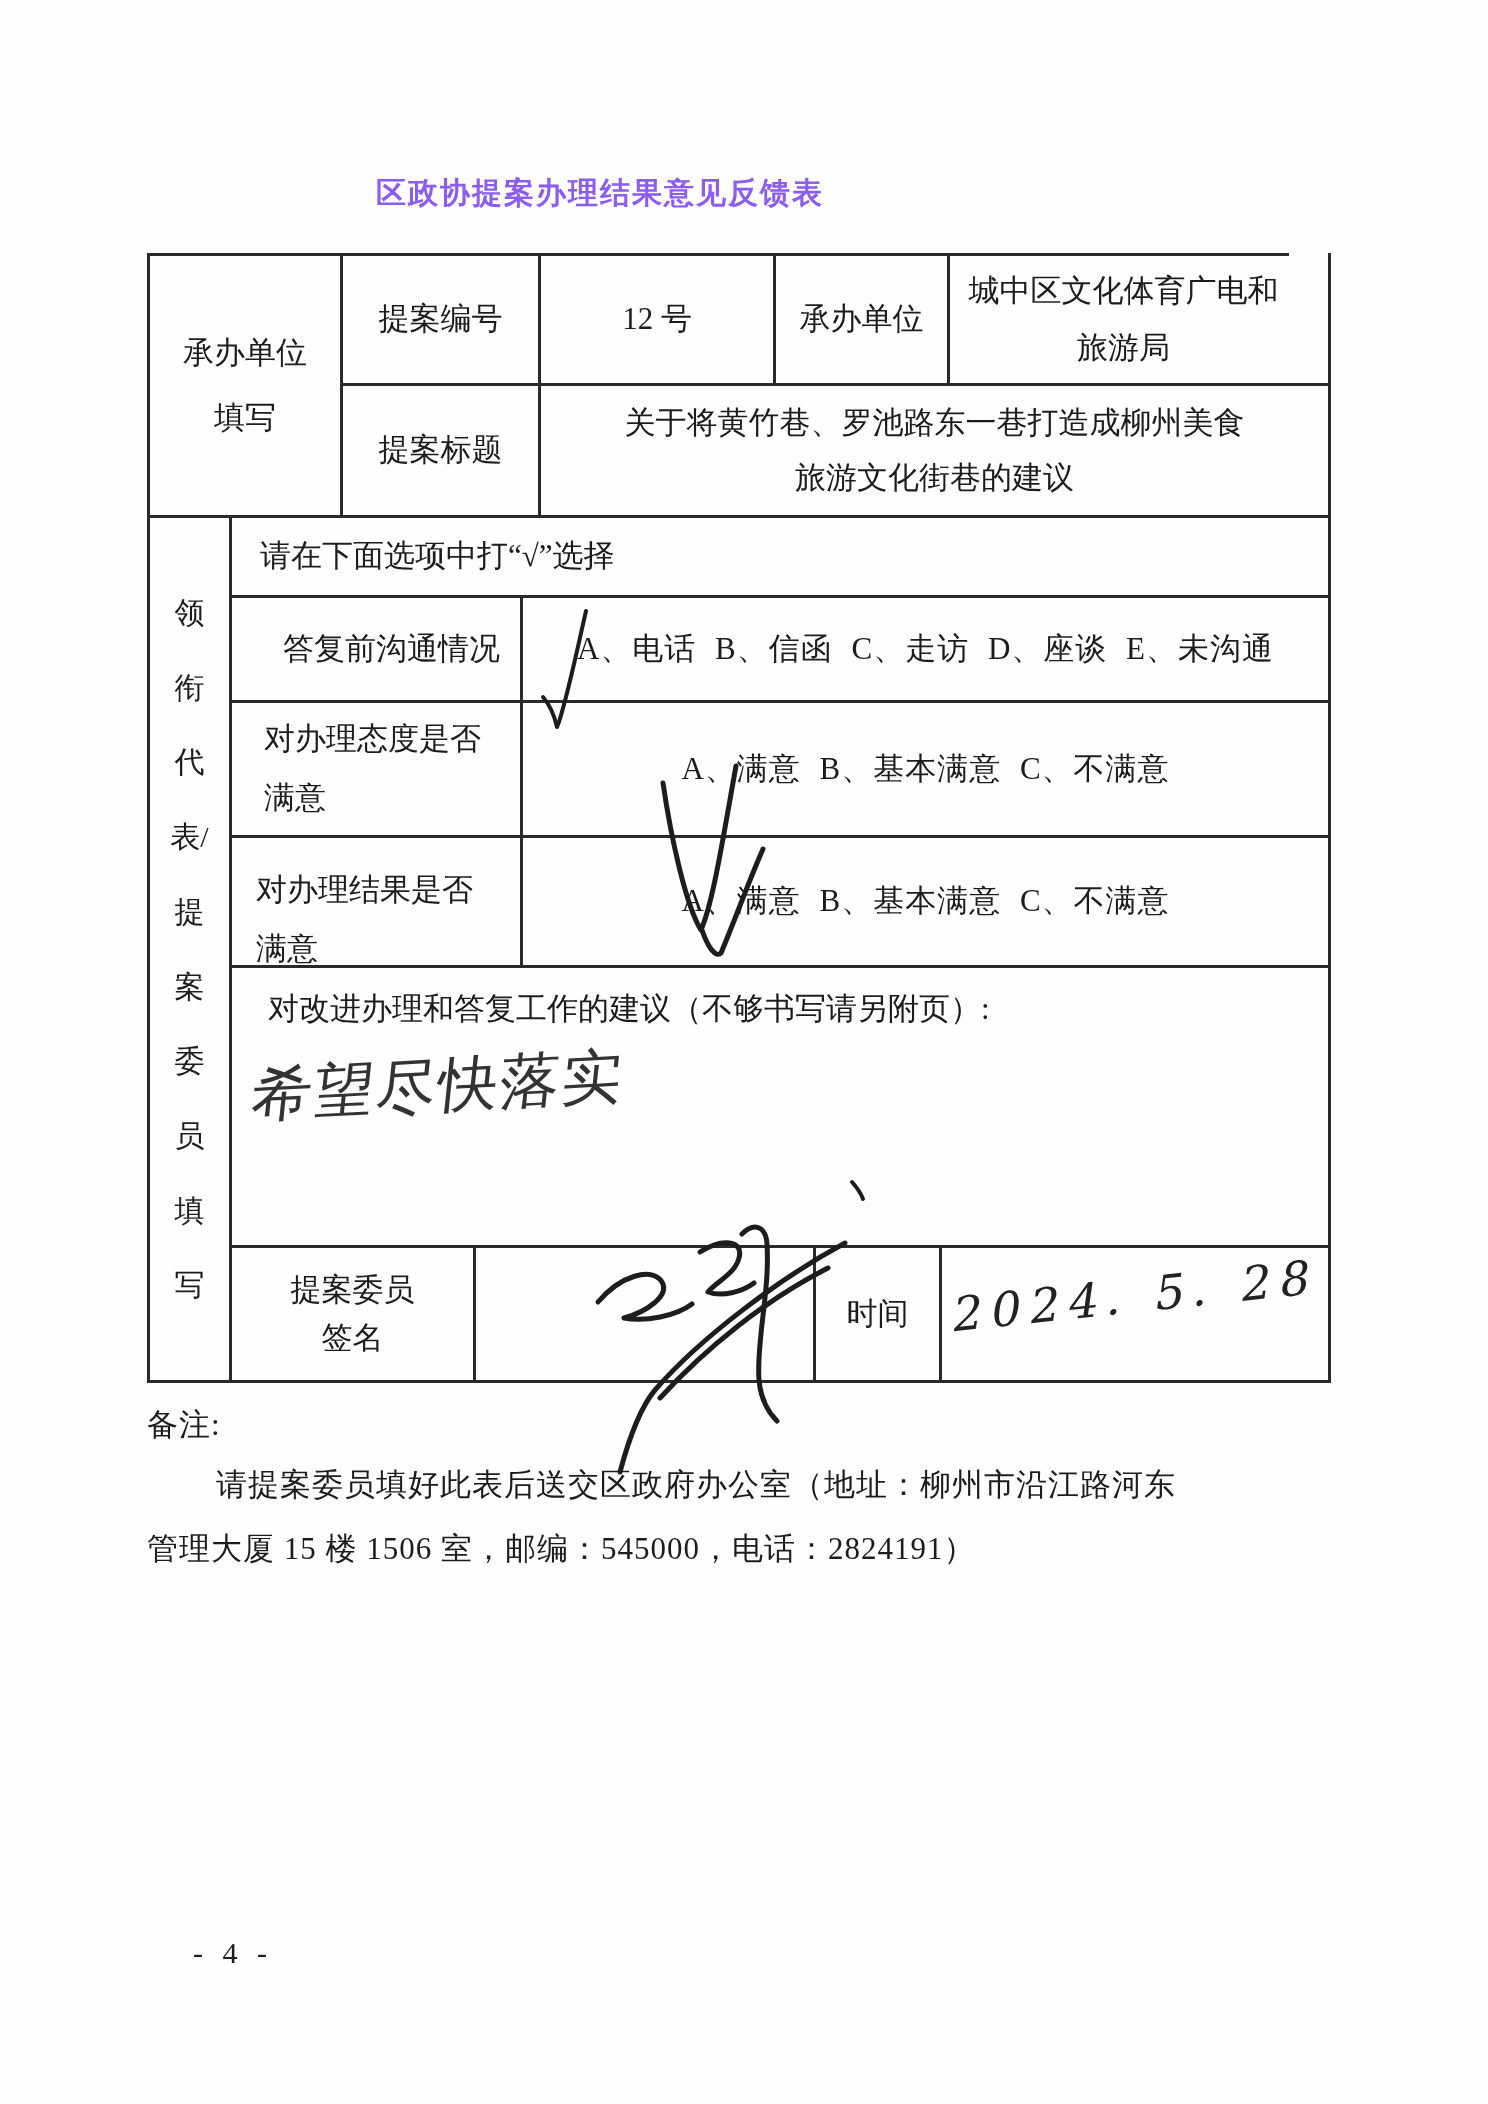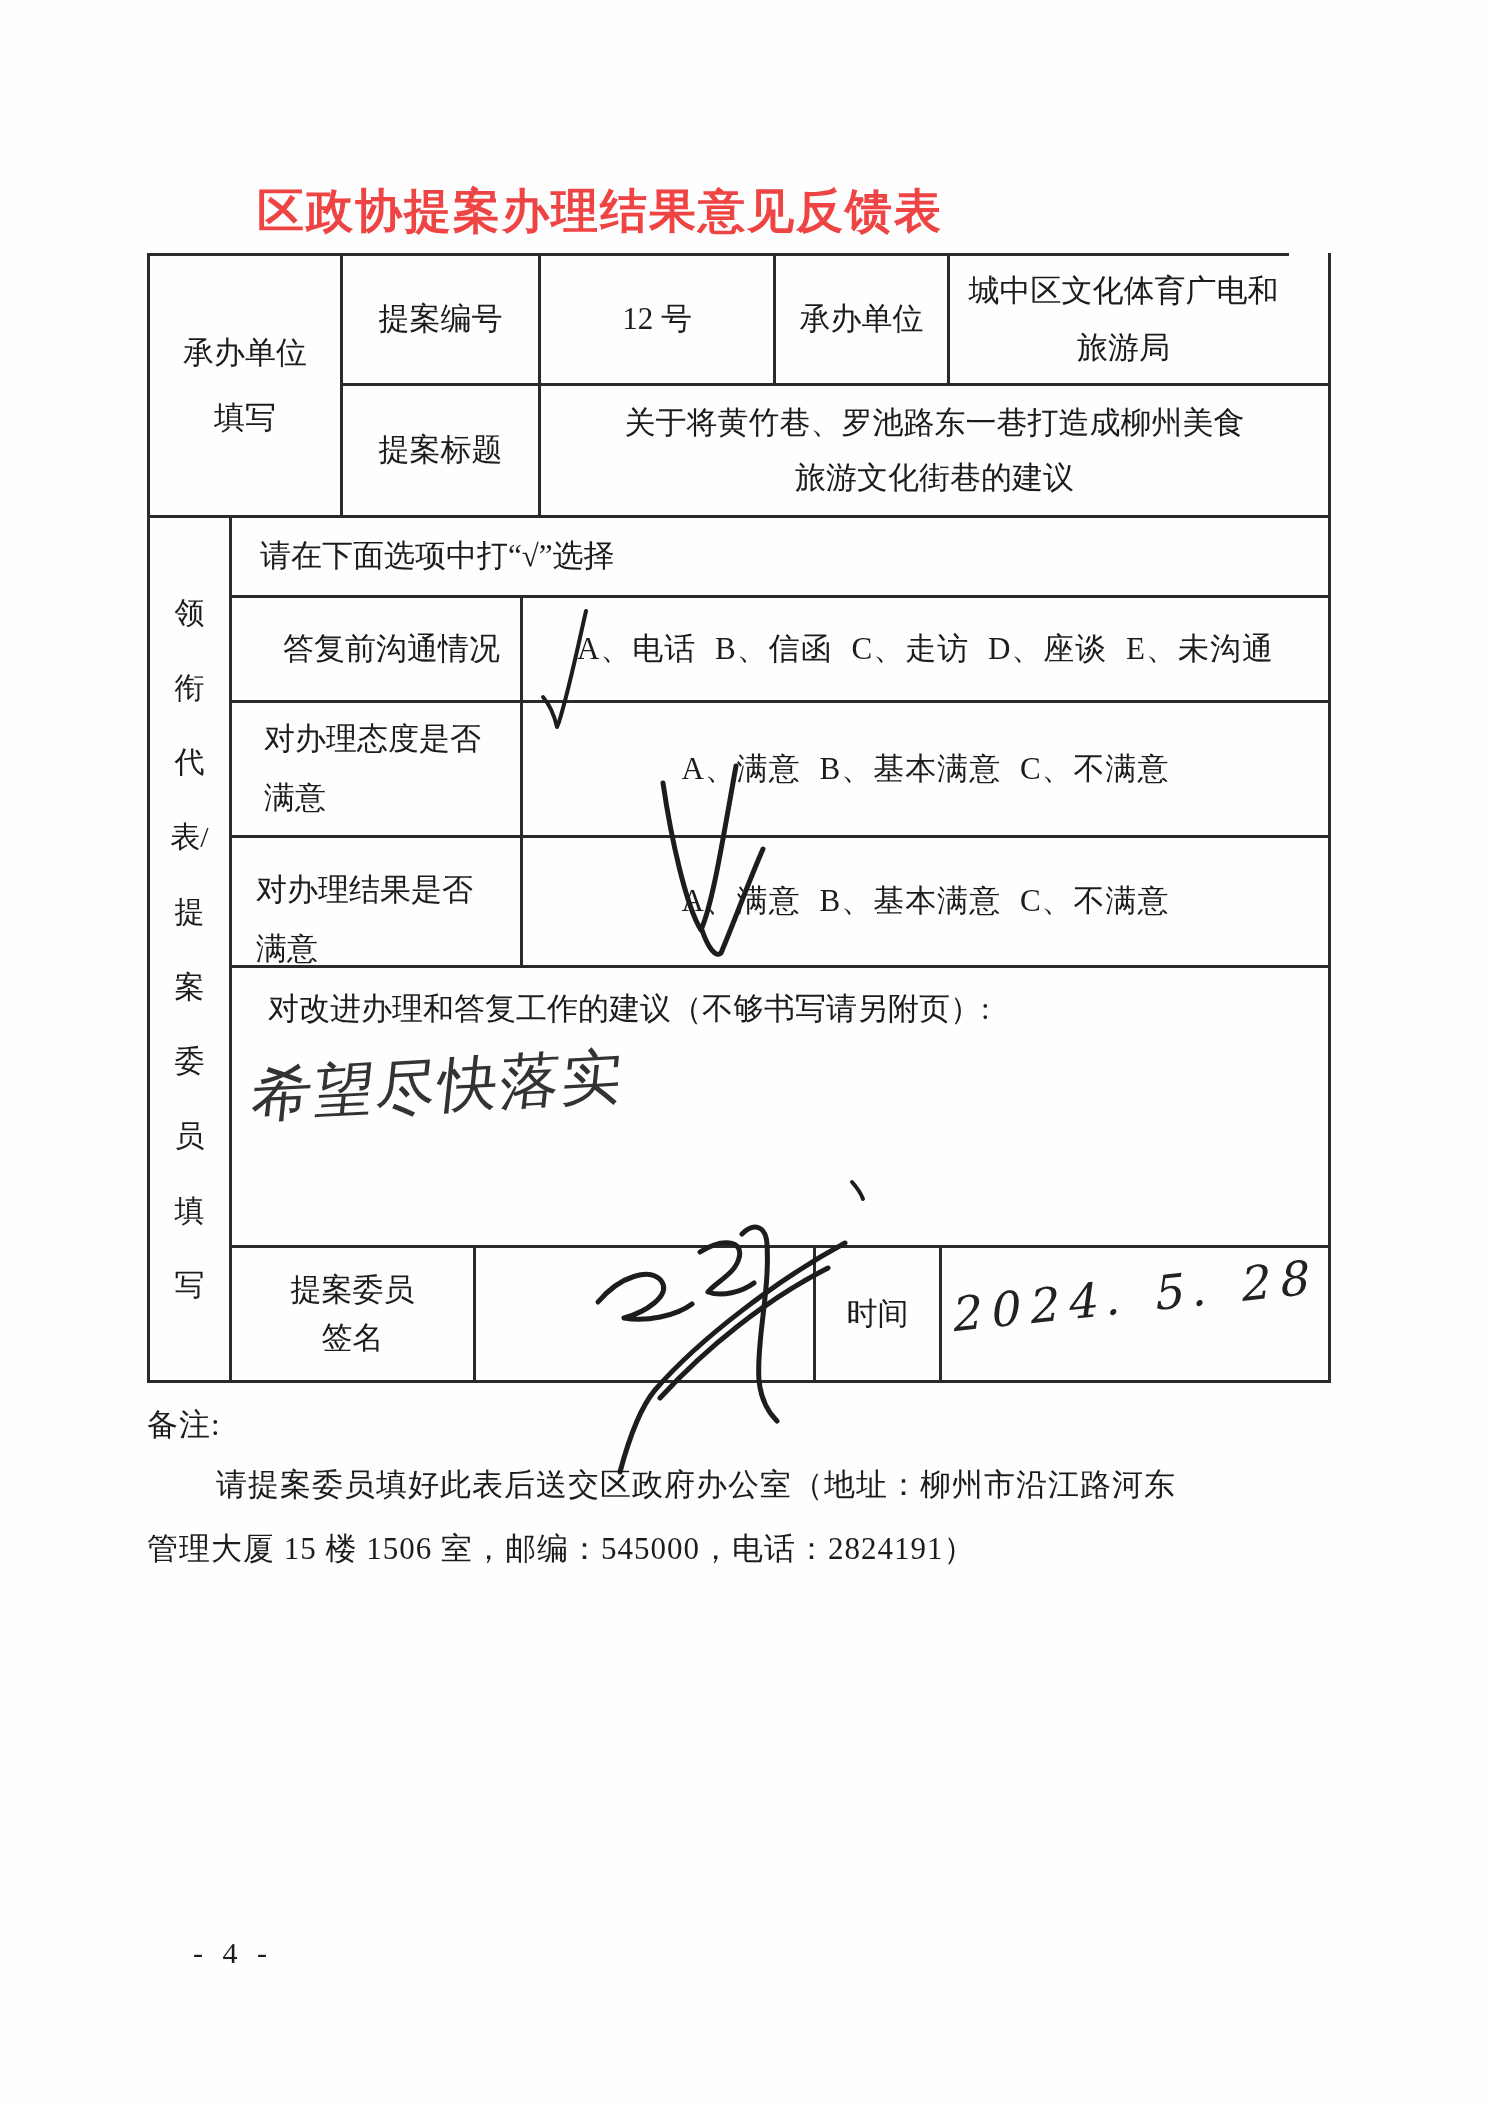--- a/index.html
+++ b/index.html
@@ -6,24 +6,24 @@
   .page{
     position:relative;
     width:1488px;height:2104px;
     background:#fefefe;
     margin:0 auto;
     overflow:hidden;
     font-family:"Liberation Serif","DejaVu Serif",serif;
     color:#1c1c1c;
   }
   .doc-title{
-    position:absolute;left:250px;top:180px;width:700px;
+    position:absolute;left:250px;top:173px;width:700px;
     font-family:"DejaVu Sans","Liberation Sans",sans-serif;
-    font-weight:900;font-size:47px;letter-spacing:2px;
-    color:#ef4444;text-align:center;white-space:nowrap;
+    font-weight:900;font-size:30px;letter-spacing:2px;
+    color:#8b5cf6;text-align:center;white-space:nowrap;
   }
   .tbl{
     position:absolute;left:147px;top:253px;width:1181px;height:1127px;
     border-right:3px solid #2a2a2a;border-bottom:3px solid #2a2a2a;
   }
   .cell{
     position:absolute;box-sizing:border-box;
     border-left:3px solid #2a2a2a;border-top:3px solid #2a2a2a;
     font-size:31px;line-height:1.25;
     display:flex;align-items:center;justify-content:center;

